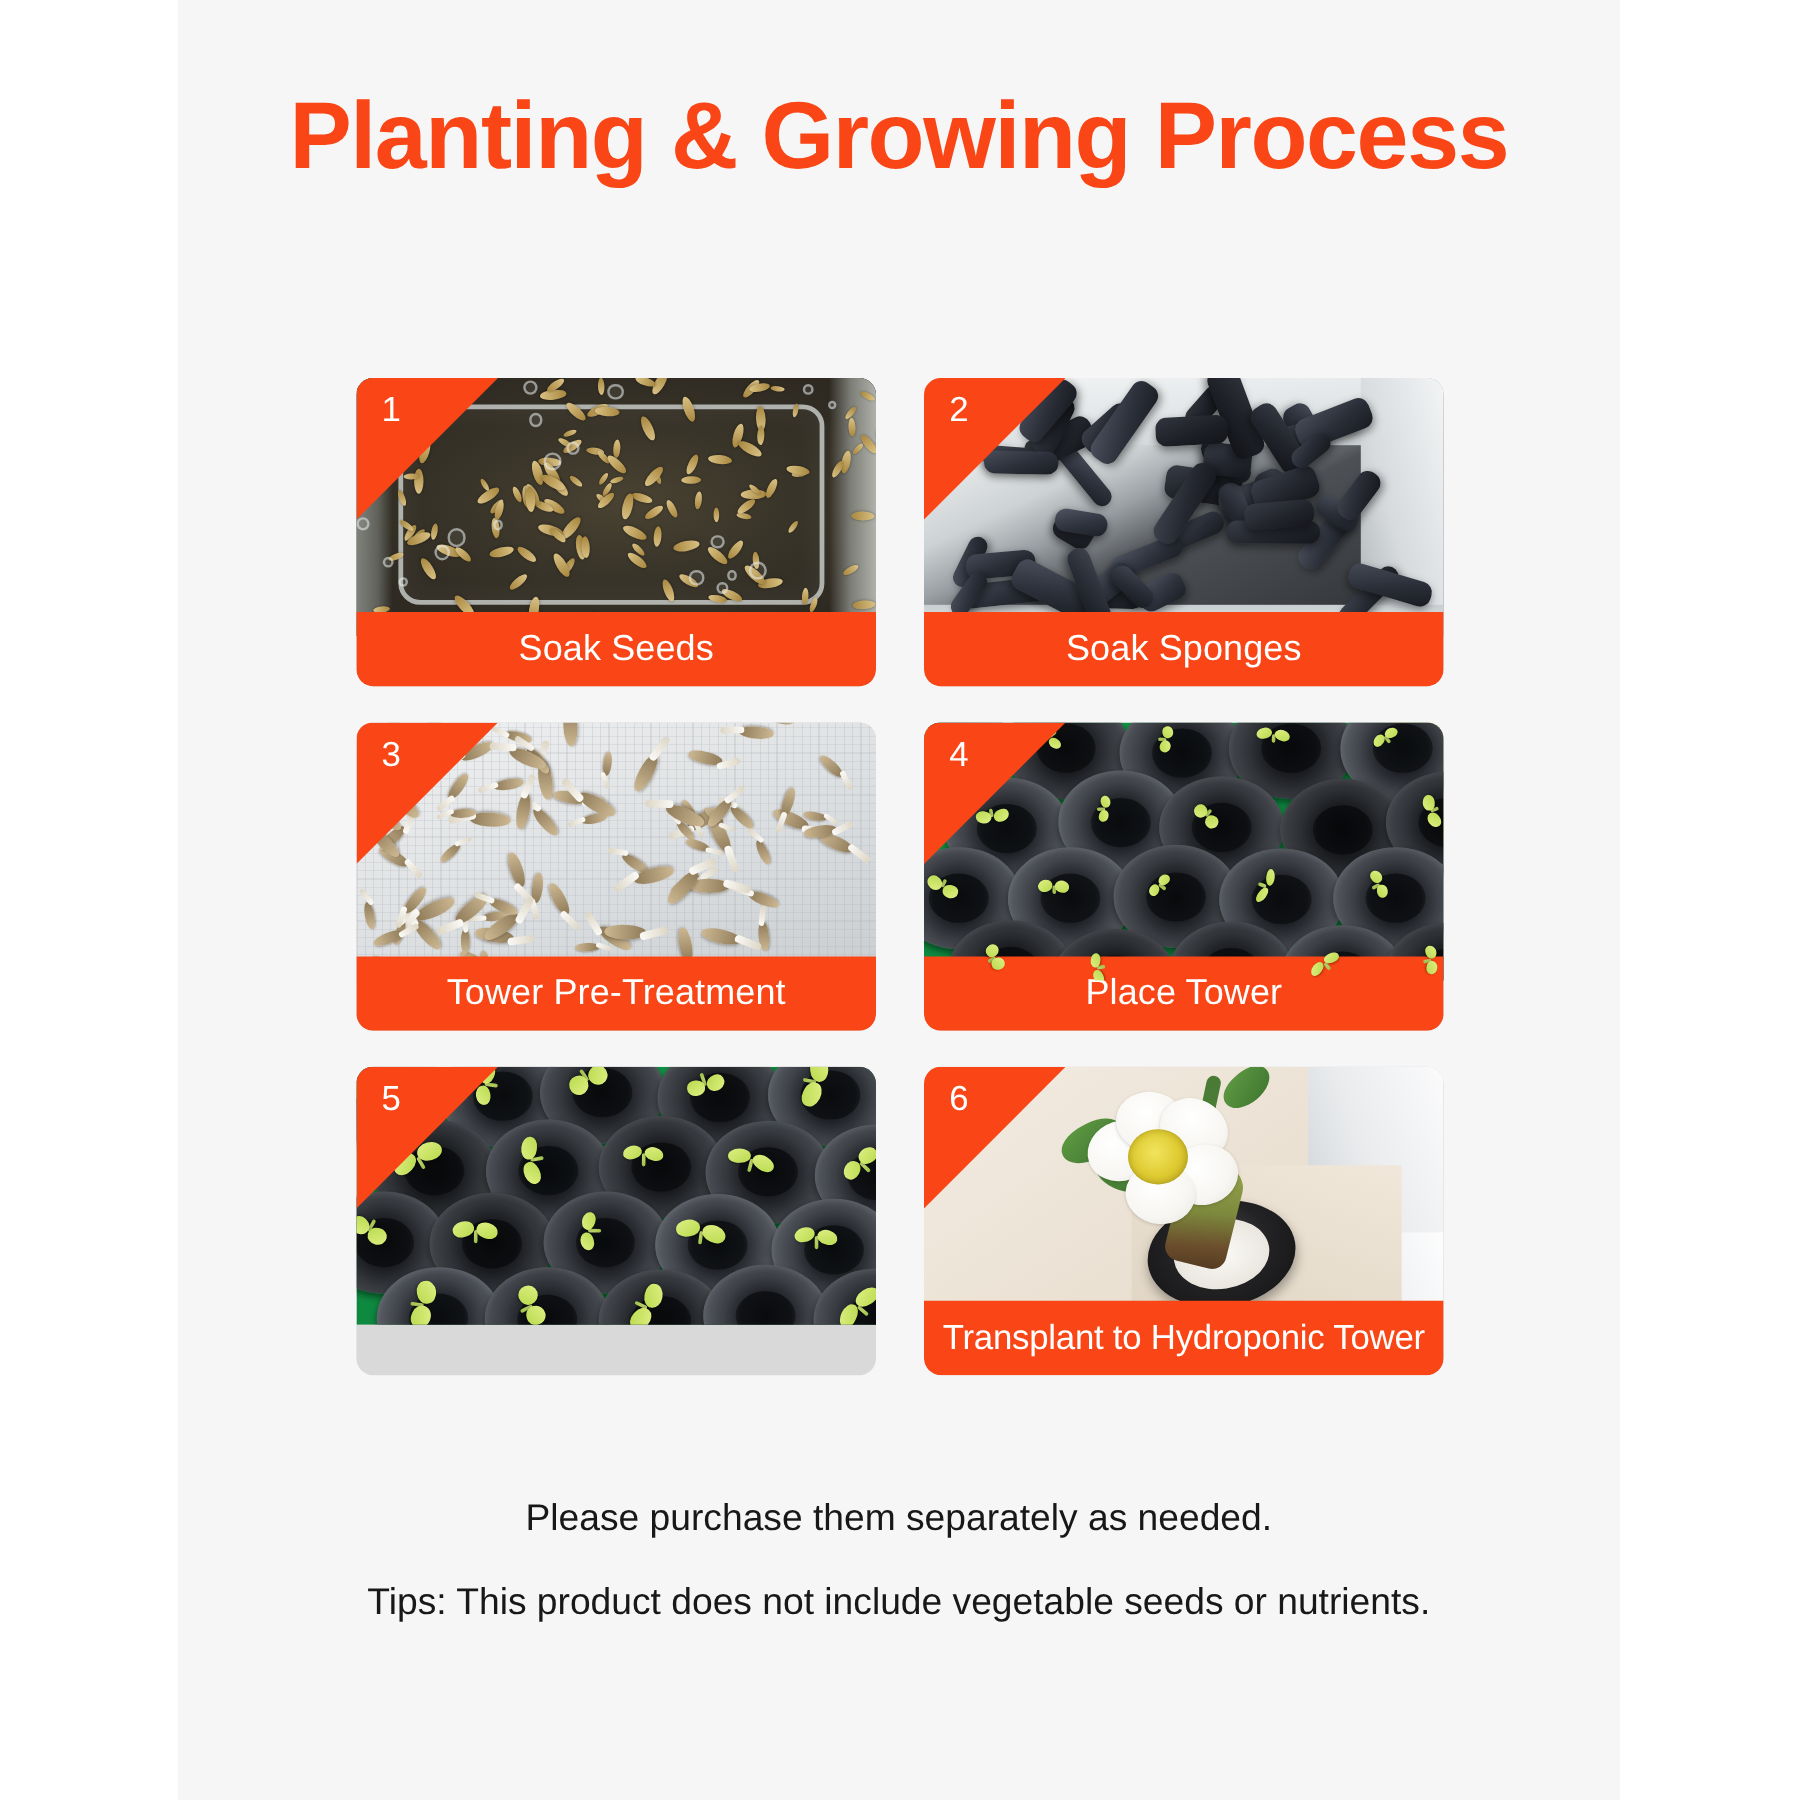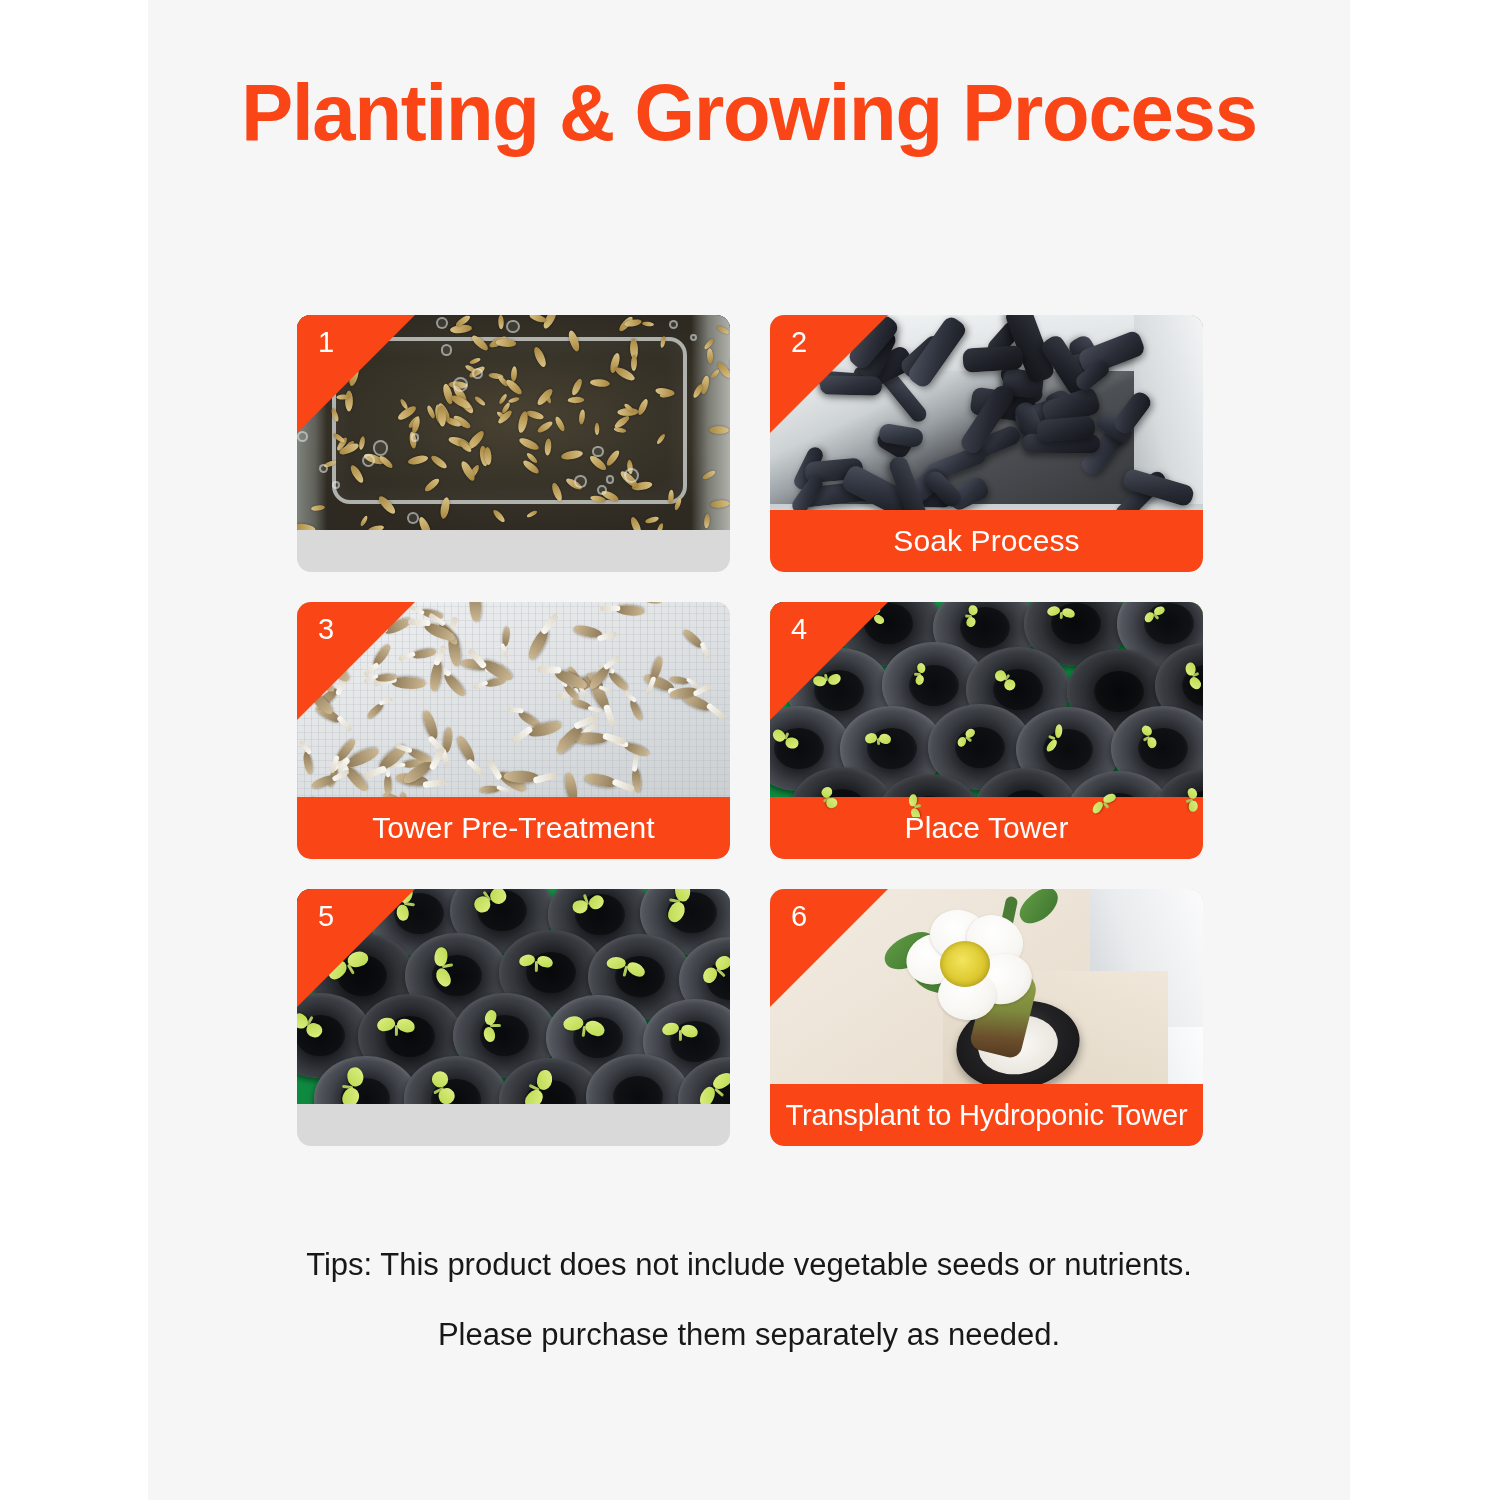--- a/index.html
+++ b/index.html
@@ -470,20 +470,21 @@
               <div class="bub" style="width: 10.9px; height: 10.9px; left: 40.51%; top: 24.65%;"></div>
               <div class="bub" style="width: 13.5px; height: 13.5px; left: 48.35%; top: 2.32%;"></div>
               <div class="bub" style="width: 12.5px; height: 12.5px; left: 32.03%; top: 0.78%;"></div>
             </div>
         </div>
       </div>
       <div class="badge">
         <div class="tri"></div>
         <div class="num">1</div>
       </div>
+      <div class="label">Soak Seeds</div>
     </div>
 
     <div class="card">
       <div class="photo">
         <div class="inner p2-bg">
           <div class="p2-tubTop"></div>
           <div class="p2-tubR"></div>
           <div class="p2-tubB"></div>
           <div class="sponges2" id="sponges2">
               <div class="sp" style="width: 45.4px; height: 16.2px; left: 6%; top: 70.49%; transform: rotate(-63.8deg); filter: brightness(1.24);"></div>
@@ -532,21 +533,21 @@
               <div class="sp" style="width: 36.8px; height: 16.7px; left: 76.8%; top: 22.63%; transform: rotate(-38.4deg); filter: brightness(1.03);"></div>
               <div class="sp" style="width: 44.7px; height: 19.8px; left: 85.74%; top: 40.8%; transform: rotate(-53.1deg); filter: brightness(1.05);"></div>
               <div class="sp" style="width: 41.7px; height: 17.6px; left: 39.83%; top: 80.78%; transform: rotate(45.8deg); filter: brightness(1.11);"></div>
             </div>
         </div>
       </div>
       <div class="badge">
         <div class="tri"></div>
         <div class="num">2</div>
       </div>
-      <div class="label">Soak Process</div>
+      <div class="label">Soak Sponges</div>
     </div>
 
     <div class="card">
       <div class="photo">
         <div class="inner p3-bg">
           <div class="seeds3" id="seeds3">
               <div style="position: absolute; left: 49.53%; top: 11.77%; transform: rotate(97.7deg) scale(0.77);">
                 <div class="sd3"></div>
                 <div class="rt3" style="left: 22px; top: 2px; transform: rotate(-28deg);"></div>
               </div>
@@ -1142,16 +1143,16 @@
       <div class="badge">
         <div class="tri"></div>
         <div class="num">6</div>
       </div>
       <div class="label tight">Transplant to Hydroponic Tower</div>
     </div>
 
   </div>
 
   <div class="tips">
+    <div>Please purchase them separately as needed.</div>
     <div>Tips: This product does not include vegetable seeds or nutrients.</div>
-    <div>Please purchase them separately as needed.</div>
   </div>
 </div>
 
 </body></html>

